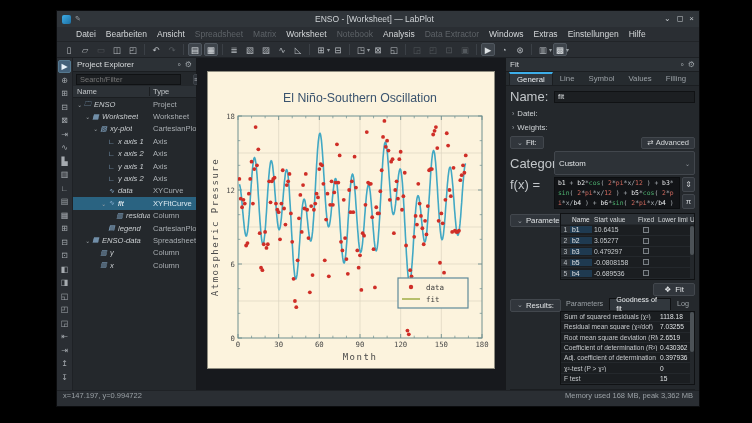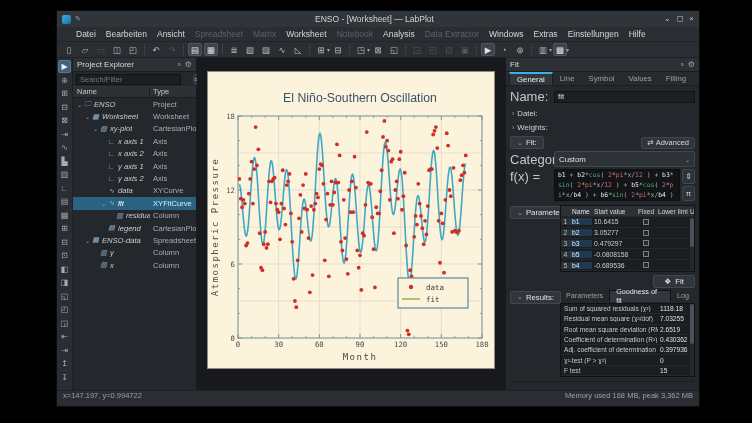--- a/index.html
+++ b/index.html
@@ -57,21 +57,21 @@
   .dtab{padding:0 7px;font-size:7.8px;color:#9aa0a5;display:flex;align-items:center;}
   .dtab.act{background:#31373d;color:#e9ecee;border:1px solid #1b1e21;border-bottom:none;border-top:2px solid #3daee9;}
   .dbody{flex:1;padding:3px 4px 0 4px;display:flex;flex-direction:column;min-height:0;overflow:hidden;}
   .frow{display:flex;align-items:center;margin-bottom:2px;flex:0 0 auto;}
   .flabel{width:44px;font-size:13px;color:#c3c7ca;flex:0 0 auto;}
   .finput{flex:1;height:12px;background:#1c1f22;border:1px solid #101214;color:#dfe2e4;font-size:7.8px;padding:0 3px;font-family:"Liberation Sans",sans-serif;}
   .sectrow{display:flex;align-items:center;height:11px;margin:2px 0 1px 2px;color:#cfd3d6;font-size:7.8px;flex:0 0 auto;gap:3px;}
   .chev{font-size:7px;color:#9aa0a5;}
   .secbtn{background:#31363c;border:1px solid #42474d;border-radius:2px;height:13px;display:flex;align-items:center;padding:0 6px;gap:3px;color:#dfe2e4;font-size:7.8px;}
   .advbtn{margin-left:auto;background:#31363c;border:1px solid #42474d;border-radius:2px;height:12px;display:flex;align-items:center;padding:0 5px;gap:2px;font-size:7.5px;color:#d4d7d9;}
-  .combo{flex:1;height:16px;background:#2d3237;border:1px solid #42474d;border-radius:2px;color:#dfe2e4;font-size:7.8px;display:flex;align-items:center;padding:0 4px;}
+  .combo{flex:1;height:24px;background:#2d3237;border:1px solid #42474d;border-radius:2px;color:#dfe2e4;font-size:7.8px;display:flex;align-items:center;padding:0 4px;}
   .combo .car{margin-left:auto;font-size:6px;color:#9aa0a5;}
   .formulawrap{display:flex;flex:0 0 auto;margin-bottom:2px;}
   .formula{flex:1;height:32px;background:#121417;border:1px solid #0c0e10;font-family:"DejaVu Sans Mono",monospace;font-size:6.4px;line-height:1.55;color:#d8dadd;padding:1px 3px;overflow:hidden;word-break:break-all;}
   .fsidebtns{display:flex;flex-direction:column;gap:2px;margin-left:2px;}
   .fsb{width:13px;height:15px;background:#2f343a;border:1px solid #42474d;border-radius:2px;color:#cfd3d6;font-size:8px;display:flex;align-items:center;justify-content:center;}
   .tok-fn{color:#4caf6e;} .tok-num{color:#d2695e;} .tok-par{color:#e8eaec;} .tok-op{color:#aab0b5;}
   .paramsec{display:flex;flex:0 0 auto;margin-bottom:2px;}
   .ptable{flex:1;border:1px solid #101214;background:#1b1e21;min-width:0;position:relative;overflow:hidden;}
   .prow{display:flex;height:10.8px;align-items:center;font-size:6.8px;border-bottom:1px solid #24282c;}
   .prow.hdr{background:#2c3136;color:#d4d7d9;font-size:6.6px;height:11px;}

